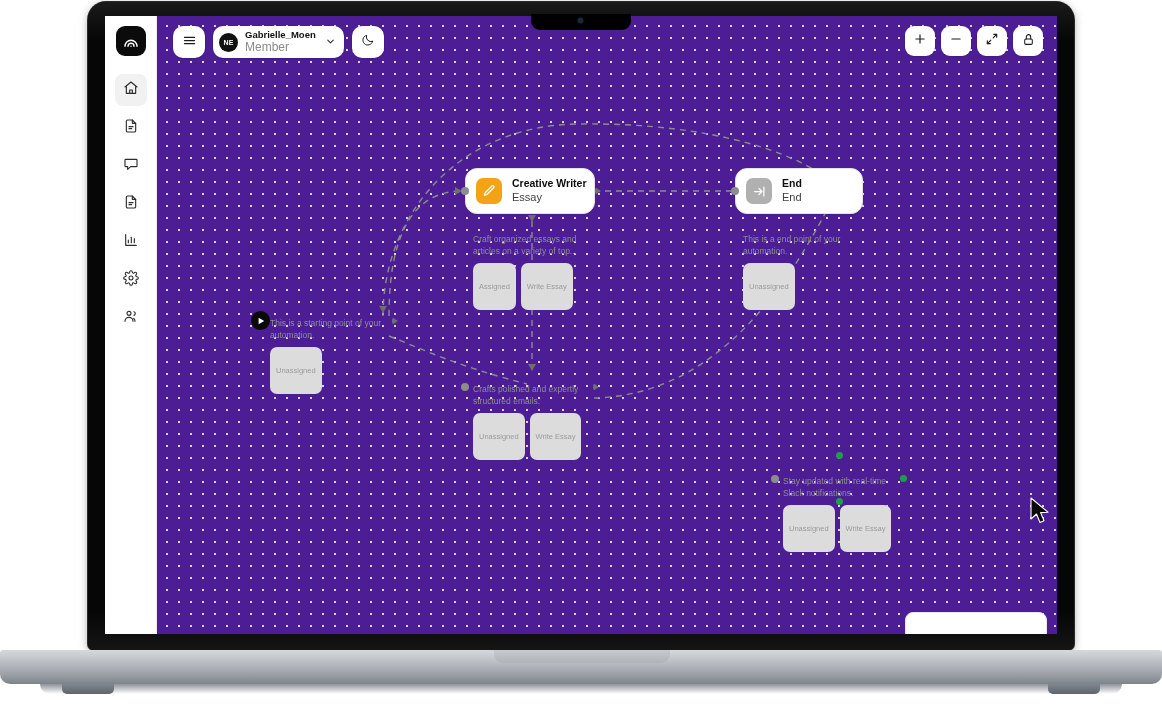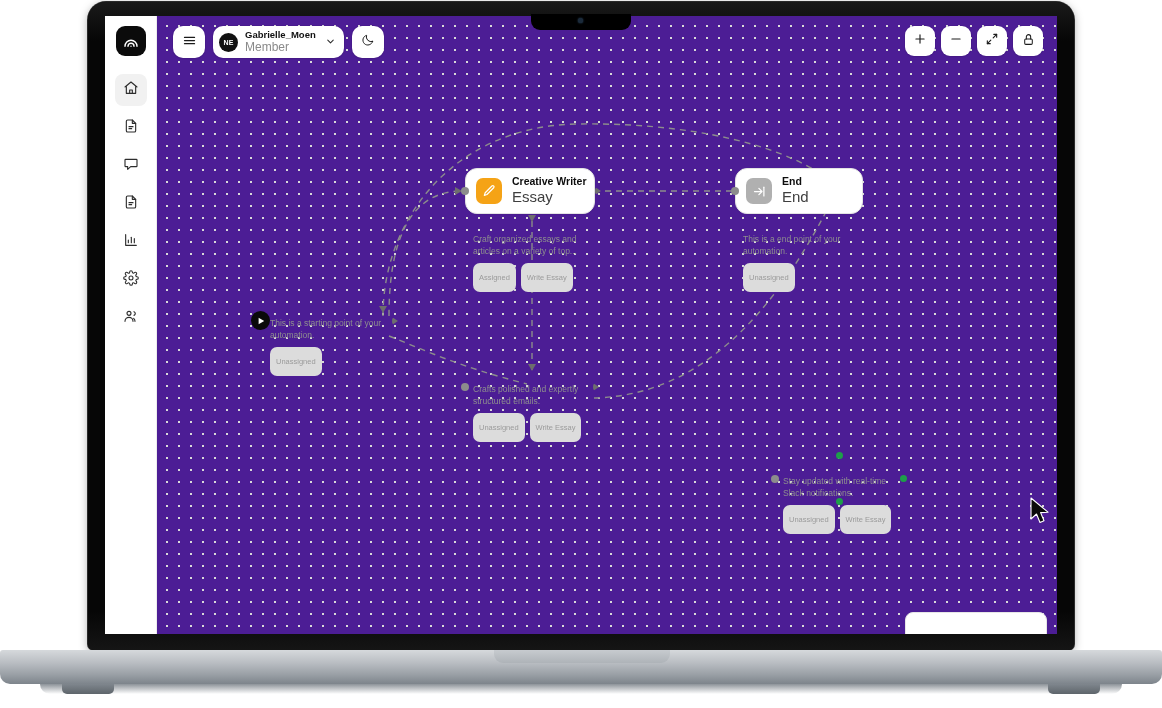--- a/index.html
+++ b/index.html
@@ -128,26 +128,26 @@
   .node { position:absolute; z-index: 20; }
   .node-card {
     background:#fff; border:1px solid #e3e3e3; border-radius: 12px;
     height: 46px; display:flex; align-items:center; gap:10px; padding: 0 14px 0 10px;
     box-shadow: 0 1px 2px rgba(0,0,0,.05);
   }
   .node.selected .node-card { border-color:#b8b8b8; box-shadow: 0 2px 6px rgba(0,0,0,.10); }
   .node-ico { width: 26px; height: 26px; border-radius: 7px; display:flex; align-items:center; justify-content:center; flex:0 0 26px; }
   .node-txt { display:flex; flex-direction:column; line-height:1.12; }
   .node-title { font-size: 10.5px; font-weight: 700; color:#0d0d0d; white-space:nowrap; }
-  .node-sub { font-size: 15px; color:#3f3f3f; margin-top:1px; white-space:nowrap; }
+  .node-sub { font-size: 11px; color:#3f3f3f; margin-top:1px; white-space:nowrap; }
   .node-desc { font-size: 8.5px; color:#8e8e8e; line-height:1.38; margin-top: 20px; padding-left: 8px; max-width: 120px; }
   .badges { display:flex; gap:5px; margin-top:6px; padding-left: 8px; }
   .badge {
     background:#dcdcdc; color:#9b9b9b; font-size:7.5px;
-    border-radius: 7px; padding: 10px 6px; white-space:nowrap;
+    border-radius: 7px; padding: 19px 6px; white-space:nowrap;
   }
 
   .handle { position:absolute; width:8px; height:8px; border-radius:50%; background:#9a9a9a; z-index:22; }
   .handle.arrow {
     width:0; height:0; background:none; border-top:4px solid transparent;
     border-bottom:4px solid transparent; border-left:6px solid #6e6e6e;
   }
   .handle.green { background:#1e9e4a; width:7px; height:7px; }
   .handle.dot { background:#8c8c8c; }
 

